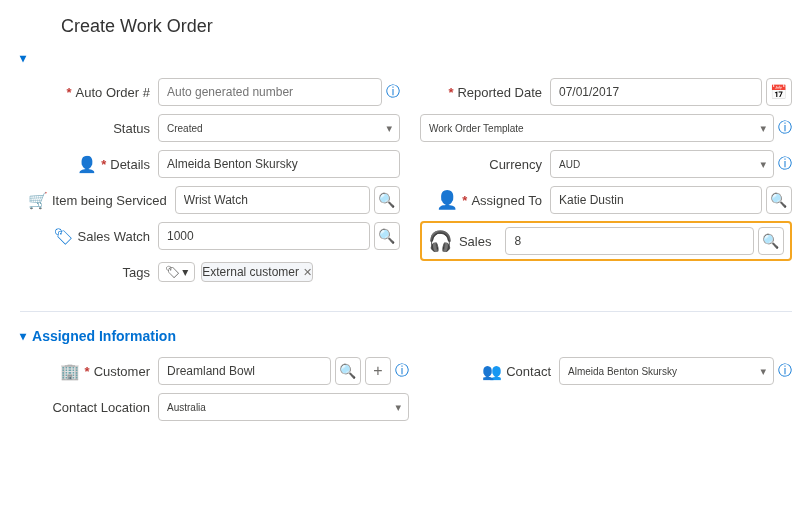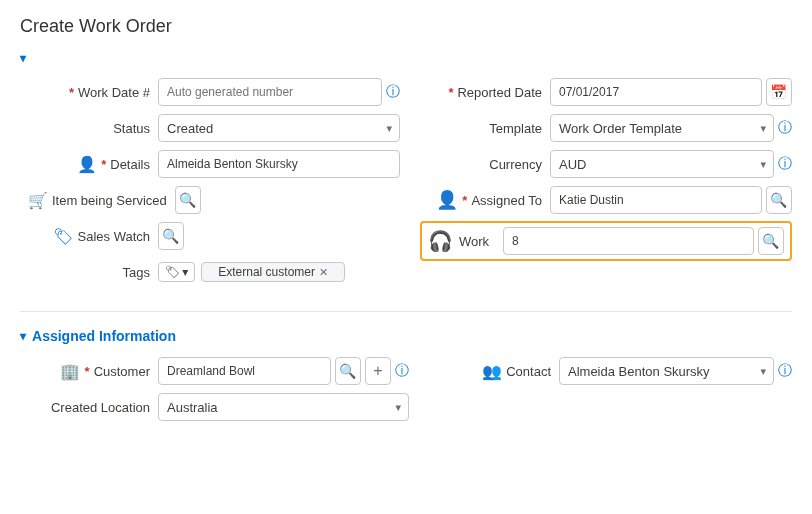--- a/index.html
+++ b/index.html
@@ -10,20 +10,21 @@
       color: #333;
       width: 812px;
       min-height: 514px;
       padding: 16px 20px;
     }
     h1 {
       font-size: 18px;
       font-weight: normal;
       color: #333;
       margin-bottom: 14px;
+      margin-left: 41px;
     }
     .section-header {
       color: #0070d2;
       font-size: 14px;
       font-weight: bold;
       margin-bottom: 12px;
       display: flex;
       align-items: center;
       gap: 6px;
     }
@@ -85,21 +86,21 @@
       position: relative;
       flex: 1;
     }
     .select-wrapper select {
       appearance: none;
       -webkit-appearance: none;
       width: 100%;
       border: 1px solid #c9c7c5;
       border-radius: 4px;
       padding: 4px 28px 4px 8px;
-      font-size: 13px;
+      font-size: 10px;
       color: #3e3e3c;
       background: #fff;
       height: 28px;
       cursor: pointer;
     }
     .select-arrow {
       position: absolute;
       right: 8px;
       top: 50%;
       transform: translateY(-50%);
@@ -158,21 +159,21 @@
       font-size: 12px;
       color: #3e3e3c;
     }
     .tag-chip {
       display: flex;
       align-items: center;
       gap: 4px;
       background: #f4f6f9;
       border: 1px solid #c9c7c5;
       border-radius: 4px;
-      padding: 2px 16px;
+      padding: 2px 0;
       font-size: 12px;
       color: #3e3e3c;
     }
     .tag-chip .close {
       cursor: pointer;
       color: #706e6b;
       font-size: 11px;
     }
     .case-row-wrapper {
       border: 2px solid #f4a621;
@@ -227,21 +228,21 @@
     <span class="chevron">▾</span>
   </div>
 
   <div class="form-grid">
 
     <div>
 
       <div class="form-row">
         <div class="form-label">
           <span class="required">*</span>
-          <span>Work Date #</span>
+          <span>Auto Order #</span>
         </div>
         <div class="form-control">
           <input type="text" class="placeholder-style" placeholder="Auto generated number" style="">
           <span class="info-icon">ⓘ</span>
         </div>
       </div>
 
       <div class="form-row">
         <div class="form-label">
           <span>Status</span>
@@ -268,30 +269,32 @@
           <input type="text" value="Almeida Benton Skursky" style="">
         </div>
       </div>
 
       <div class="form-row">
         <div class="form-label">
           <span class="item-service-icon">🛒</span>
           <span>Item being Serviced</span>
         </div>
         <div class="form-control">
+          <input type="text" value="Wrist Watch" style="">
           <button class="btn-icon">🔍</button>
         </div>
       </div>
 
       <div class="form-row">
         <div class="form-label">
           <span class="sales-order-icon">🏷</span>
           <span>Sales Watch</span>
         </div>
         <div class="form-control">
+          <input type="text" value="1000" style="">
           <button class="btn-icon">🔍</button>
         </div>
       </div>
 
       <div class="form-row">
         <div class="form-label">
           <span>Tags</span>
         </div>
         <div class="form-control">
           <div class="tags-row">
@@ -318,23 +321,20 @@
         </div>
         <div class="form-control">
           <input type="text" value="07/01/2017" style="">
           <button class="btn-icon">
             <span>📅</span>
           </button>
         </div>
       </div>
 
       <div class="form-row">
-        <div class="form-label">
-          <span>Template</span>
-        </div>
         <div class="form-control">
           <div class="select-wrapper">
             <select>
               <option>Work Order Template</option>
               <option>Standard Template</option>
             </select>
             <span class="select-arrow">▾</span>
           </div>
           <span class="info-icon">ⓘ</span>
         </div>
@@ -366,21 +366,21 @@
         <div class="form-control">
           <input type="text" value="Katie Dustin" style="">
           <button class="btn-icon">🔍</button>
         </div>
       </div>
 
       <div class="form-row">
         <div class="case-row-wrapper" style="display:flex;align-items:center;gap:6px;flex:1;">
           <span class="case-icon" style="font-size:20px;color:#0070d2;">🎧</span>
           <div class="form-label" style="min-width:auto;justify-content:flex-start;padding-right:8px;">
-            <span>Work</span>
+            <span>Sales</span>
           </div>
           <div class="form-control">
             <input type="text" value="8" style="">
             <button class="btn-icon">🔍</button>
           </div>
         </div>
       </div>
 
     </div>
   </div>
@@ -407,21 +407,21 @@
         <div class="form-control">
           <input type="text" value="Dreamland Bowl" style="">
           <button class="btn-icon">🔍</button>
           <button class="btn-plus">+</button>
           <span class="info-icon">ⓘ</span>
         </div>
       </div>
 
       <div class="form-row">
         <div class="form-label">
-          <span>Created Location</span>
+          <span>Contact Location</span>
         </div>
         <div class="form-control">
           <div class="select-wrapper">
             <select>
               <option>Australia</option>
               <option>USA</option>
               <option>UK</option>
             </select>
             <span class="select-arrow">▾</span>
           </div>

